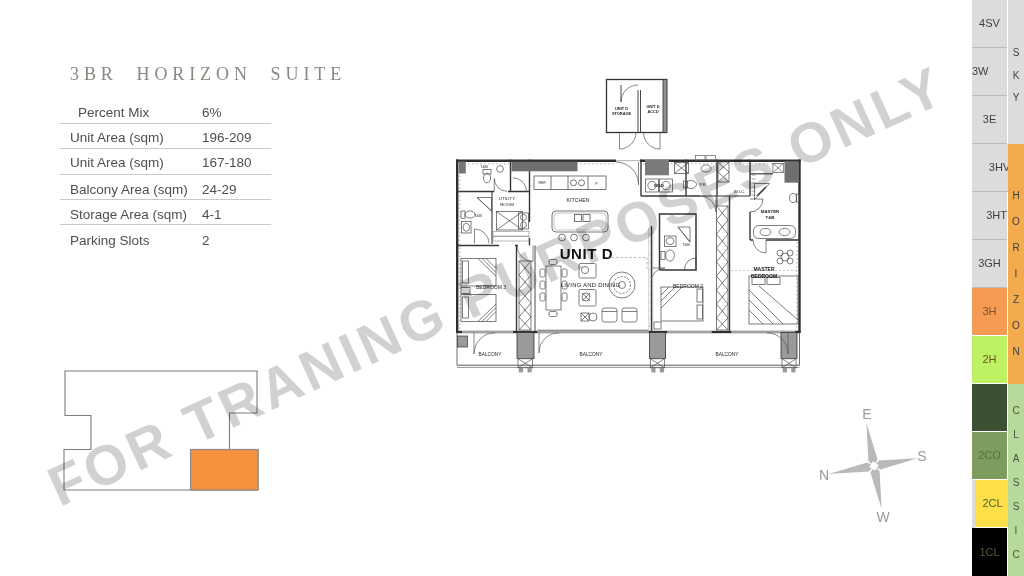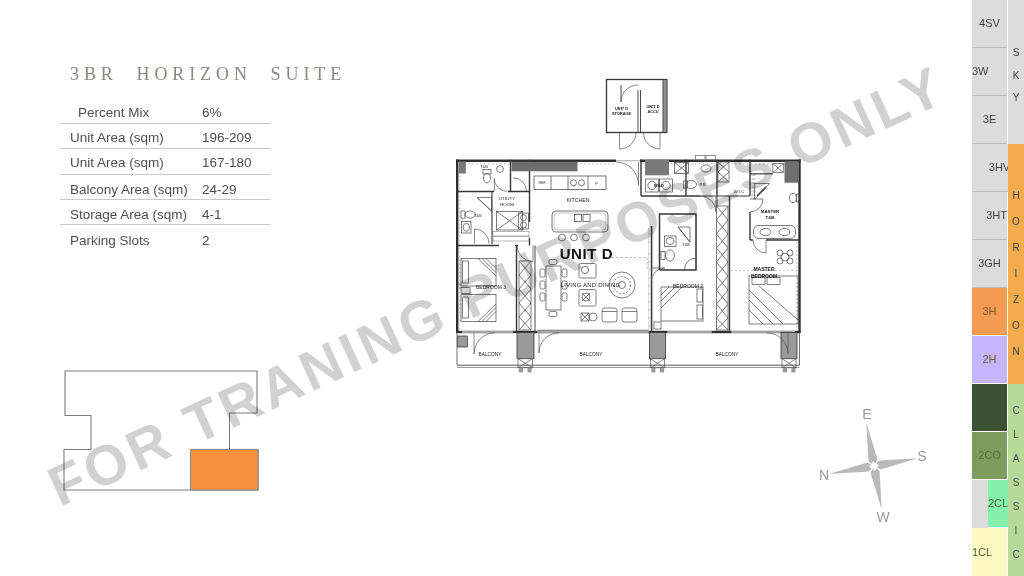--- a/index.html
+++ b/index.html
@@ -456,25 +456,25 @@
 <div class="abs" style="left:972px;top:0;width:52px;height:576px;font-size:11px;color:#3f3f3f;">
 
   <div class="abs" style="left:0;top:0;width:35px;height:576px;background:#dcdcdc;"></div>
   <div class="abs" style="left:0;top:0;width:35px;height:47px;background:#dcdcdc;border-bottom:1px solid #bdbdbd;text-align:center;line-height:47px;">4SV</div>
   <div class="abs" style="left:0;top:48px;width:35px;height:47px;background:#dcdcdc;border-bottom:1px solid #bdbdbd;text-align:left;line-height:47px;">3W</div>
   <div class="abs" style="left:0;top:96px;width:35px;height:47px;background:#dcdcdc;border-bottom:1px solid #bdbdbd;text-align:center;line-height:47px;">3E</div>
   <div class="abs" style="left:0;top:144px;width:55px;height:47px;background:#dcdcdc;border-bottom:1px solid #bdbdbd;text-align:center;line-height:47px;">3HV</div>
   <div class="abs" style="left:0;top:192px;width:35px;height:47px;background:#dcdcdc;border-bottom:1px solid #bdbdbd;text-align:right;line-height:47px;">3HT</div>
   <div class="abs" style="left:0;top:240px;width:35px;height:47px;background:#dcdcdc;border-bottom:1px solid #bdbdbd;text-align:center;line-height:47px;">3GH</div>
   <div class="abs" style="left:0;top:288px;width:35px;height:47px;background:#F59B53;border-bottom:1px solid #ffffff;text-align:center;line-height:47px;color:#7e5426;">3H</div>
-  <div class="abs" style="left:0;top:336px;width:35px;height:47px;background:#c4b5fd;border-bottom:1px solid #ffffff;text-align:center;line-height:47px;color:#6e5424;">2H</div>
+  <div class="abs" style="left:0;top:336px;width:35px;height:47px;background:#bef264;border-bottom:1px solid #ffffff;text-align:center;line-height:47px;color:#6e5424;">2H</div>
   <div class="abs" style="left:0;top:384px;width:35px;height:47px;background:#3C5134;border-bottom:1px solid #ffffff;"></div>
   <div class="abs" style="left:0;top:432px;width:35px;height:47px;background:#7D9C5D;border-bottom:1px solid #ffffff;text-align:center;line-height:47px;color:#55703a;">2CO</div>
-  <div class="abs" style="left:16px;top:480px;width:35px;height:47px;background:#86efac;border-bottom:1px solid #ffffff;text-align:left;line-height:47px;color:#4c5f3c;">2CL</div>
-  <div class="abs" style="left:0;top:528px;width:35px;height:48px;background:#fef9c3;line-height:48px;color:#4c5f3c;">1CL</div>
+  <div class="abs" style="left:3px;top:480px;width:35px;height:47px;background:#fde047;border-bottom:1px solid #ffffff;text-align:center;line-height:47px;color:#4c5f3c;">2CL</div>
+  <div class="abs" style="left:0;top:528px;width:35px;height:48px;background:#000000;text-align:center;line-height:48px;color:#4c5f3c;">1CL</div>
 
   <div class="abs" style="left:36px;top:0;width:16px;height:144px;background:#dcdcdc;"></div>
   <div class="abs" style="left:36px;top:144px;width:16px;height:240px;background:#F2AC4E;"></div>
   <div class="abs" style="left:36px;top:384px;width:16px;height:192px;background:#B7D99A;"></div>
 
   <div class="abs" style="left:36px;top:42px;width:16px;text-align:center;font-size:10px;line-height:22.7px;color:#3f3f3f;">S<br>K<br>Y</div>
 
   <div class="abs" style="left:36px;top:183px;width:16px;text-align:center;font-size:10px;line-height:26px;color:#3f3f3f;">H<br>O<br>R<br>I<br>Z<br>O<br>N</div>
 
   <div class="abs" style="left:36px;top:399px;width:16px;text-align:center;font-size:10px;line-height:24px;color:#44543a;">C<br>L<br>A<br>S<br>S<br>I<br>C</div>

